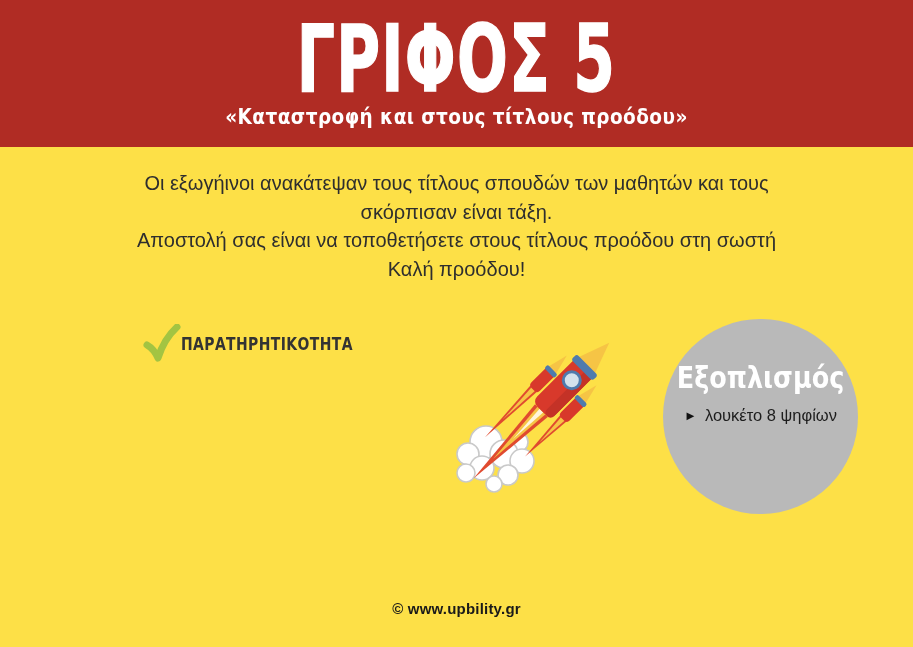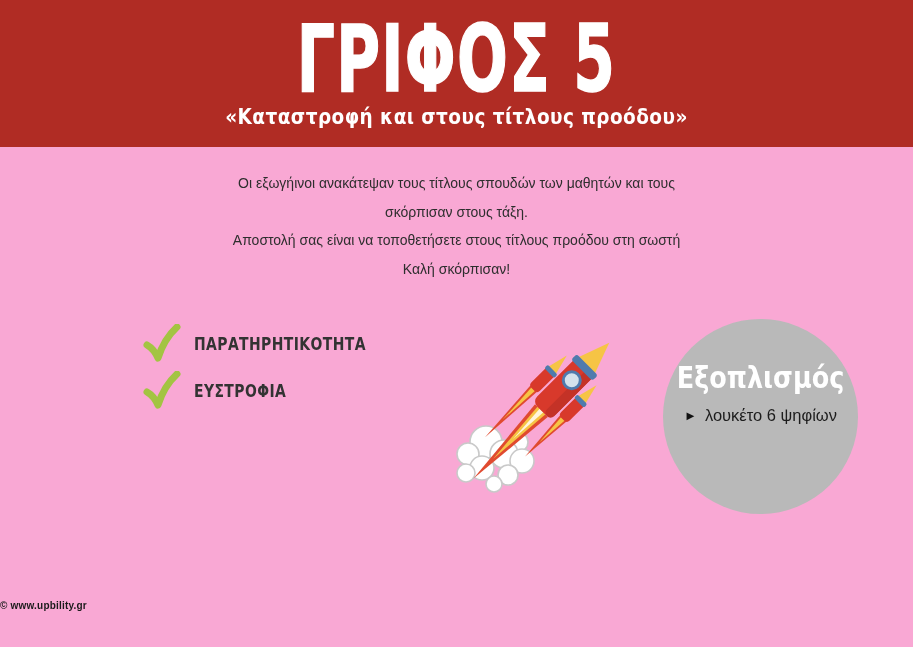--- a/index.html
+++ b/index.html
@@ -8,21 +8,21 @@
     --circle-gray:#B9B9B9;
     --text-dark:#2E2E2E;
     --rocket-red:#D8392B;
     --rocket-red-dark:#C43227;
     --rocket-yellow:#F6C445;
     --rocket-blue:#4F7BAD;
     --flame-orange:#E04A2F;
   }
   html,body{margin:0;padding:0;background:#fff;}
   .page{
-    position:relative;width:913px;height:647px;overflow:hidden;background:#f9a8d4;
+    position:relative;width:913px;height:647px;overflow:hidden;background:#fde047;
     font-family:"Liberation Sans",sans-serif;
   }
   
   .header{
     position:absolute;left:0;top:0;right:0;height:147px;
     background:var(--header-red);
   }
   .title{
     margin:14px 0 0 0;text-align:center;color:#fff;
     font-family:"DejaVu Sans",sans-serif;font-weight:bold;
@@ -34,29 +34,29 @@
   .subtitle{
     margin-top:1px;text-align:center;color:#fff;
     font-family:"DejaVu Sans",sans-serif;font-weight:bold;
     font-size:21px;line-height:1;letter-spacing:.5px;
     transform:scaleX(.88);transform-origin:center;
     white-space:nowrap;
   }
   
   .mission{
     position:absolute;top:169px;left:0;right:0;text-align:center;
-    color:var(--text-dark);font-size:14px;line-height:28.6px;
+    color:var(--text-dark);font-size:20px;line-height:28.6px;
   }
   .mission .line{white-space:nowrap;}
   
   .skills{
     position:absolute;left:143px;top:320px;list-style:none;margin:0;padding:0;
   }
   .skill-row{
-    display:flex;align-items:center;height:47px;gap:13px;
+    display:flex;align-items:center;height:47px;
   }
   .check-icon{flex:0 0 auto;width:38px;height:40px;}
   .skill-label{
     font-family:"DejaVu Sans",sans-serif;font-weight:bold;
     font-size:17px;letter-spacing:.5px;color:#333;
     transform:scaleX(.82);transform-origin:left center;white-space:nowrap;
   }
   
   .rocket-wrap{position:absolute;left:452px;top:330px;width:180px;height:165px;}
   
@@ -71,53 +71,47 @@
     font-size:30px;line-height:1;
     transform:scaleX(.85);transform-origin:center;white-space:nowrap;
   }
   .equipment-item{
     margin-top:13px;display:flex;align-items:center;gap:8px;
     color:#1d1d1d;font-size:16.5px;white-space:nowrap;
   }
   .arrow-glyph{font-size:13px;color:#111;line-height:1;}
   
   .footer{
-    position:absolute;left:0;right:0;top:600px;
-    font-weight:bold;font-size:10px;color:#1a1a1a;letter-spacing:.2px;
+    position:absolute;left:0;right:0;top:600px;text-align:center;
+    font-weight:bold;font-size:15px;color:#1a1a1a;letter-spacing:.2px;
   }
 </style>
 </head>
 <body>
 
 <div class="page">
 
   <header class="header">
     <h1 class="title">ΓΡΙΦΟΣ 5</h1>
     <div class="subtitle">«Καταστροφή και στους τίτλους προόδου»</div>
   </header>
 
   <section class="mission">
     <div class="line">Οι εξωγήινοι ανακάτεψαν τους τίτλους σπουδών των μαθητών και τους</div>
-    <div class="line">σκόρπισαν στους τάξη.</div>
+    <div class="line">σκόρπισαν είναι τάξη.</div>
     <div class="line">Αποστολή σας είναι να τοποθετήσετε  στους τίτλους προόδου στη σωστή</div>
-    <div class="line">Καλή σκόρπισαν!</div>
+    <div class="line">Καλή προόδου!</div>
   </section>
 
   <ul class="skills">
     <li class="skill-row">
       <svg class="check-icon" viewBox="0 0 38 40">
         <path d="M4 21 Q11 25 15 34 Q21 15 34 3" fill="none" stroke="var(--check-green)" stroke-width="7" stroke-linecap="round" stroke-linejoin="round"></path>
       </svg>
       <span class="skill-label">ΠΑΡΑΤΗΡΗΤΙΚΟΤΗΤΑ</span>
-    </li>
-    <li class="skill-row">
-      <svg class="check-icon" viewBox="0 0 38 40">
-        <path d="M4 21 Q11 25 15 34 Q21 15 34 3" fill="none" stroke="var(--check-green)" stroke-width="7" stroke-linecap="round" stroke-linejoin="round"></path>
-      </svg>
-      <span class="skill-label">ΕΥΣΤΡΟΦΙΑ</span>
     </li>
   </ul>
 
   <div class="rocket-wrap">
     <svg viewBox="0 0 180 165" width="180" height="165">
 
       <g fill="#ffffff" stroke="#C9C9C9" stroke-width="1.6">
         <circle cx="34" cy="112" r="16"></circle>
         <circle cx="66" cy="112" r="10"></circle>
         <circle cx="16" cy="124" r="11"></circle>
@@ -157,21 +151,21 @@
         <rect x="-15" y="-33" width="30" height="8" rx="3" fill="var(--rocket-blue)"></rect>
         <circle cx="0" cy="-11" r="8.5" fill="#D4E2EC" stroke="var(--rocket-blue)" stroke-width="3"></circle>
       </g>
     </svg>
   </div>
 
   <aside class="equipment">
     <div class="equipment-title">Εξοπλισμός</div>
     <div class="equipment-item">
       <span class="arrow-glyph">►</span>
-      <span>λουκέτο 6 ψηφίων</span>
+      <span>λουκέτο 8 ψηφίων</span>
     </div>
   </aside>
 
   <footer class="footer">
     <span>© www.upbility.gr</span>
   </footer>
 
 </div>
 
 </body></html>

